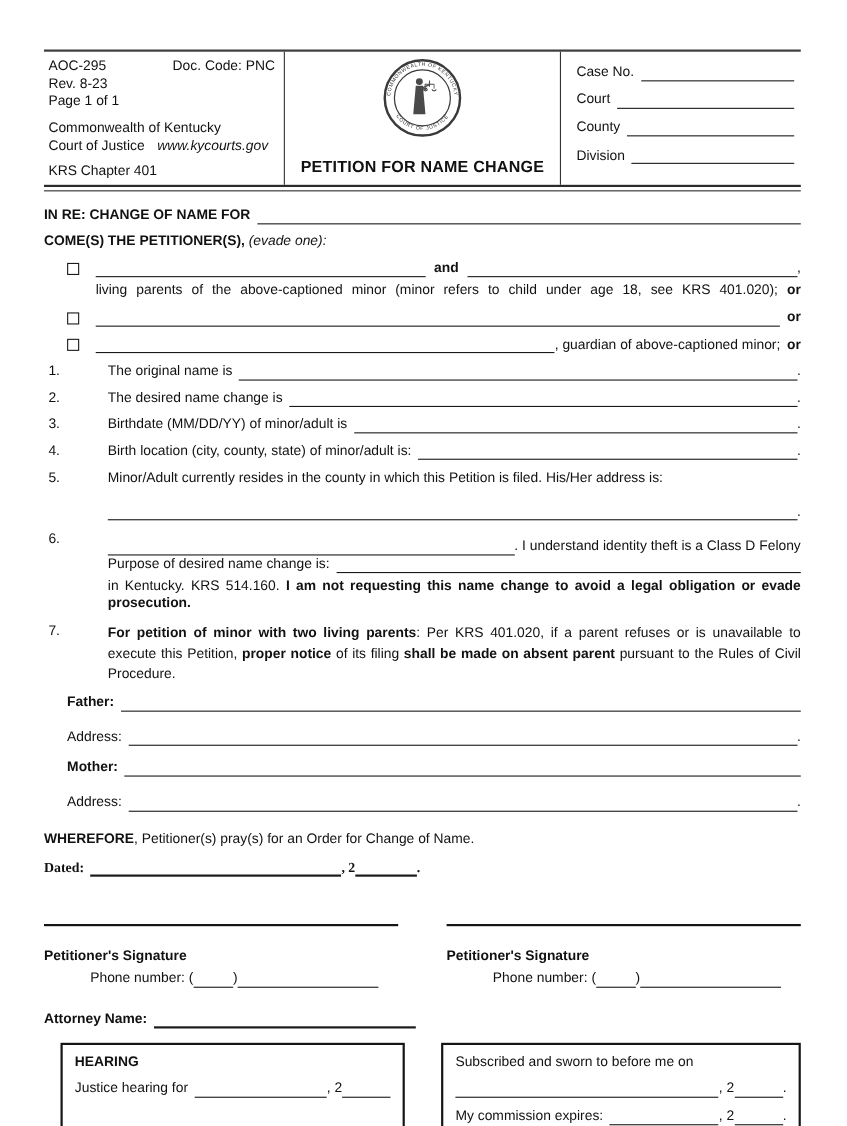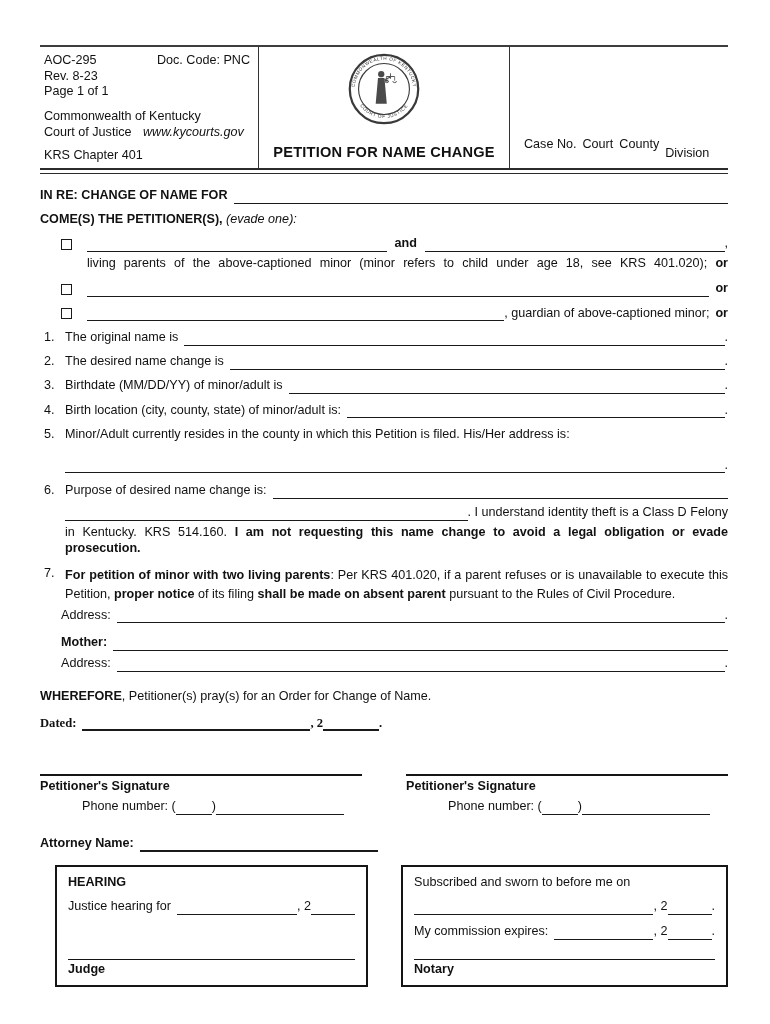--- a/index.html
+++ b/index.html
@@ -10,51 +10,51 @@
     color:#111;font-size:12.6px;line-height:1.25;
   }
   .b{font-weight:bold}
   .i{font-style:italic}
   
   .hdr{border-top:2px solid #3d3d3d;display:grid;grid-template-columns:218px 252px 1fr;height:121px;}
   .hdr-left{padding:6px 8px 4px 4px;display:flex;flex-direction:column;}
   .hdr-left .r1{display:flex;justify-content:space-between;}
   .hdr-mid{border-left:1.5px solid #333;border-right:1.5px solid #333;display:flex;flex-direction:column;align-items:center;}
   .hdr-mid .title{margin-top:auto;margin-bottom:7px;font-weight:bold;font-size:14.6px;letter-spacing:.2px;}
-  .hdr-right{padding:11px 6px 6px 14px;display:flex;flex-direction:row;}
+  .hdr-right{padding:11px 6px 6px 14px;display:flex;flex-direction:column;}
   .hdr-right .fld{display:flex;align-items:flex-end;margin-bottom:9.5px;}
   .dbl{height:3px;border-top:2.5px solid #2b2b2b;border-bottom:1.5px solid #2b2b2b;}
   
   .row{display:flex;align-items:flex-end;}
   .blank{display:inline-block;border-bottom:1.2px solid #1a1a1a;height:13px;flex:0 0 auto;}
   .blank.grow{flex:1 1 auto;}
   .blank.bold{border-bottom-width:2px;}
   .cb{display:inline-block;width:9px;height:9px;border:1.4px solid #1a1a1a;background:#fff;flex:0 0 auto;margin-bottom:2px;}
   .gap6{margin-left:6px}.gap8{margin-left:8px}
   
   .inre{margin-top:14px;}
   .comes{margin-top:8px;}
   .opt{margin-left:21px;margin-top:9px;}
   .opt .cb{margin-right:15px;}
   .opt-desc{margin-left:47px;margin-top:4px;text-align:justify;text-align-last:justify;}
   .items{margin-top:4px;}
   .item{display:flex;margin-top:8.5px;}
   .item-num{flex:0 0 21px;padding-left:4px;}
-  .item-body{flex:1 1 auto;min-width:0;}
+  .item-body{flex:1 1 auto;min-width:0;margin-left:33px;}
   .just{text-align:justify;}
   .fill-last{text-align:justify;text-align-last:justify;}
   .parents{margin-left:21px;}
-  .parents .row{margin-top:5px;}
+  .parents .row{margin-top:16px;}
   .wherefore{margin-top:17px;}
   .dated{margin-top:11px;font-weight:bold;font-family:Liberation Serif, serif;}
   .sigs{margin-top:31px;display:flex;}
   .sig{flex:0 0 322px;}
   .sig + .sig{margin-left:44px;flex:1 1 auto;}
   .sig-line{border-bottom:2px solid #151515;height:12px;}
-  .sig-label{font-weight:bold;margin-top:3px;}
+  .sig-label{font-weight:bold;margin-top:20px;}
   .phone{display:flex;align-items:flex-end;margin-top:4px;padding-left:42px;}
   .attorney{margin-top:21px;display:flex;align-items:flex-end;}
   
   .boxes{margin-top:13px;display:flex;}
   .bx{border:2px solid #151515;box-sizing:border-box;height:122px;padding:8px 11px 7px 11px;display:flex;flex-direction:column;}
   .bx-hearing{flex:0 0 313px;margin-left:15px;}
   .bx-notary{flex:1 1 auto;margin-left:33px;}
   .bx .row{margin-top:9px;}
   .bx-foot{margin-top:auto;}
   .bx-rule{border-bottom:1.5px solid #151515;height:6px;}
@@ -215,42 +215,46 @@
         <div class="row" style="margin-top:15px">
           <span class="blank grow"></span>
           <span>.</span>
         </div>
       </div>
     </div>
 
     <div class="item" style="margin-top:10px">
       <span class="item-num">6.</span>
       <div class="item-body">
+        <div class="row" style="margin-top:6px">
+          <span class="blank grow"></span>
+          <span style="white-space:nowrap">.  I understand identity theft is a Class D Felony</span>
+        </div>
         <div class="row">
           <span style="white-space:nowrap">Purpose of desired name change is:</span>
           <span class="blank grow gap6"></span>
         </div>
-        <div class="row" style="margin-top:6px">
-          <span class="blank grow"></span>
-          <span style="white-space:nowrap">.  I understand identity theft is a Class D Felony</span>
-        </div>
         <div class="fill-last" style="margin-top:4px">
           <span>in Kentucky. KRS 514.160. </span><span class="b">I am not requesting this name change to avoid a legal obligation or evade prosecution.</span>
         </div>
       </div>
     </div>
 
     <div class="item" style="margin-top:10px">
       <span class="item-num">7.</span>
       <div class="item-body just" style="line-height:1.45">
         <span class="b">For petition of minor with two living parents</span><span>:  Per KRS 401.020, if a parent refuses or is unavailable to execute this Petition, </span><span class="b">proper notice</span><span> of its filing </span><span class="b">shall be made on absent parent</span><span> pursuant to the Rules of Civil Procedure.</span>
       </div>
     </div>
 
     <div class="parents">
+      <div class="row" style="margin-top:10px">
+        <span class="b">Father:</span>
+        <span class="blank grow gap6"></span>
+      </div>
       <div class="row">
         <span>Address:</span>
         <span class="blank grow gap6"></span>
         <span>.</span>
       </div>
       <div class="row" style="margin-top:12px">
         <span class="b">Mother:</span>
         <span class="blank grow gap6"></span>
       </div>
       <div class="row">

